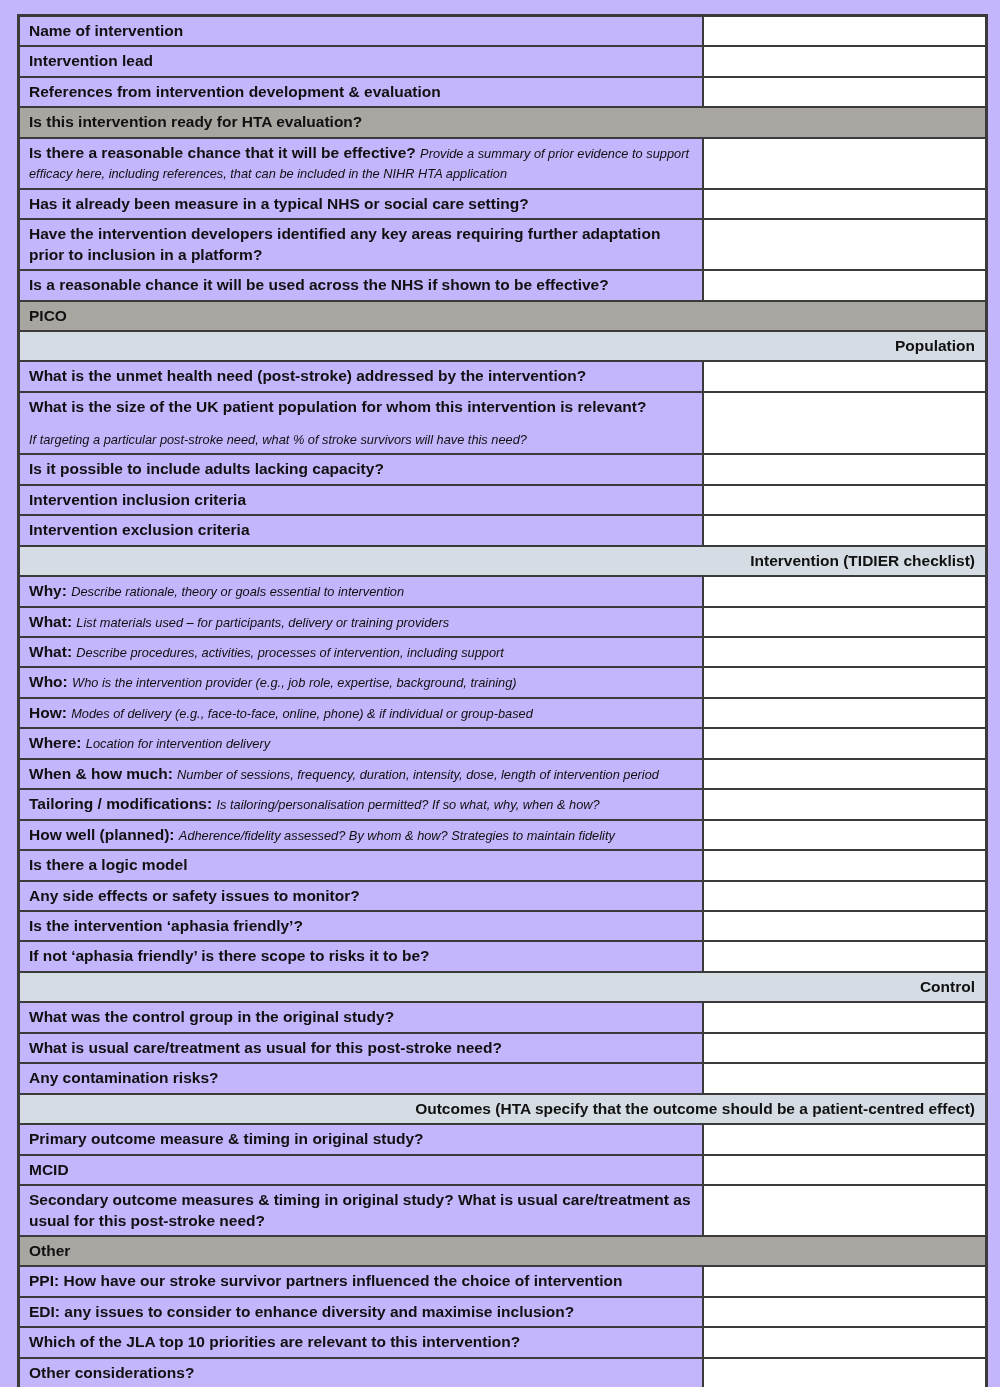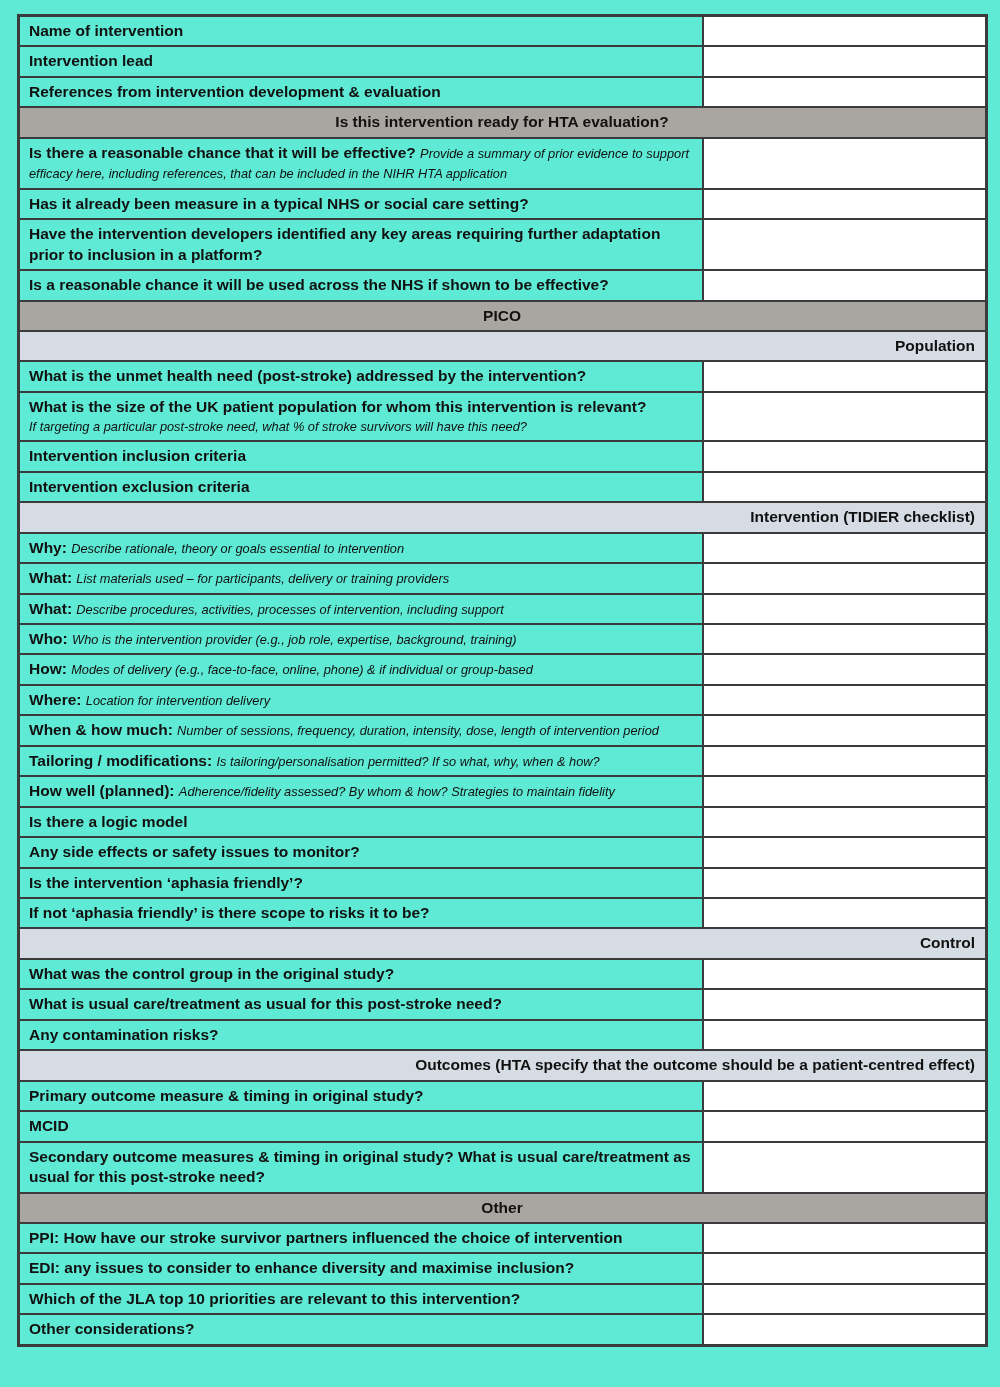--- a/index.html
+++ b/index.html
@@ -10,61 +10,60 @@
   }
   *{box-sizing:border-box;}
   html,body{margin:0;padding:0;}
   body{
     width:1000px;height:1387px;
     background:#ffffff;
     font-family:"Liberation Sans", sans-serif;
     color:var(--text-col);
   }
   .page{
-    position:absolute;left:0;top:0;width:1000px;height:1387px;background:#5eead4;
+    position:absolute;left:0;top:0;width:1000px;height:1387px;background:#c4b5fd;
   }
   table.checklist{
     position:absolute;left:17px;top:14px;
     width:968px;
     border-collapse:collapse;
     table-layout:fixed;
     border:3px solid var(--border-col);
   }
   td.cell{
     border:2px solid var(--border-col);
     padding:4px 10px 4px 9px;
     vertical-align:middle;
     font-size:15.5px;
     line-height:1.32;
     height:30px;
   }
   td.header-dark{
     background:var(--dark-bg);
-    text-align:center;
   }
   td.header-light{
     background:var(--light-bg);
     text-align:right;
   }
   td.answer-cell{
     background:#ffffff;
   }
   .seg-bold{font-weight:bold;}
   .seg-reg{font-weight:bold;}
   .seg-note{
     font-style:italic;
     font-size:12.8px;
     font-weight:normal;
   }
   .seg-noteblock{
     display:block;
     font-style:italic;
     font-size:12.8px;
     font-weight:normal;
-    margin-top:2px;
+    margin-top:15px;
   }
 </style>
 </head>
 <body>
 
 <div class="page">
   <table class="checklist">
     <colgroup>
       <col style="width:684px">
       <col style="width:284px">
@@ -109,20 +108,24 @@
         </tr>
         <tr>
           <td class="cell q-cell"><span class="seg-reg">What is the unmet health need (post-stroke) addressed by the intervention?</span></td>
           <td class="cell answer-cell"></td>
         </tr>
         <tr>
           <td class="cell q-cell"><span class="seg-reg">What is the size of the UK patient population for whom this intervention is relevant?</span><span class="seg-noteblock">If targeting a particular post-stroke need, what % of stroke survivors will have this need?</span></td>
           <td class="cell answer-cell"></td>
         </tr>
         <tr>
+          <td class="cell q-cell"><span class="seg-reg">Is it possible to include adults lacking capacity?</span></td>
+          <td class="cell answer-cell"></td>
+        </tr>
+        <tr>
           <td class="cell q-cell"><span class="seg-reg">Intervention inclusion criteria</span></td>
           <td class="cell answer-cell"></td>
         </tr>
         <tr>
           <td class="cell q-cell"><span class="seg-reg">Intervention exclusion criteria</span></td>
           <td class="cell answer-cell"></td>
         </tr>
         <tr>
           <td colspan="2" class="cell header-light"><span class="seg-bold">Intervention</span><span class="seg-reg"> (TIDIER checklist)</span></td>
         </tr>

